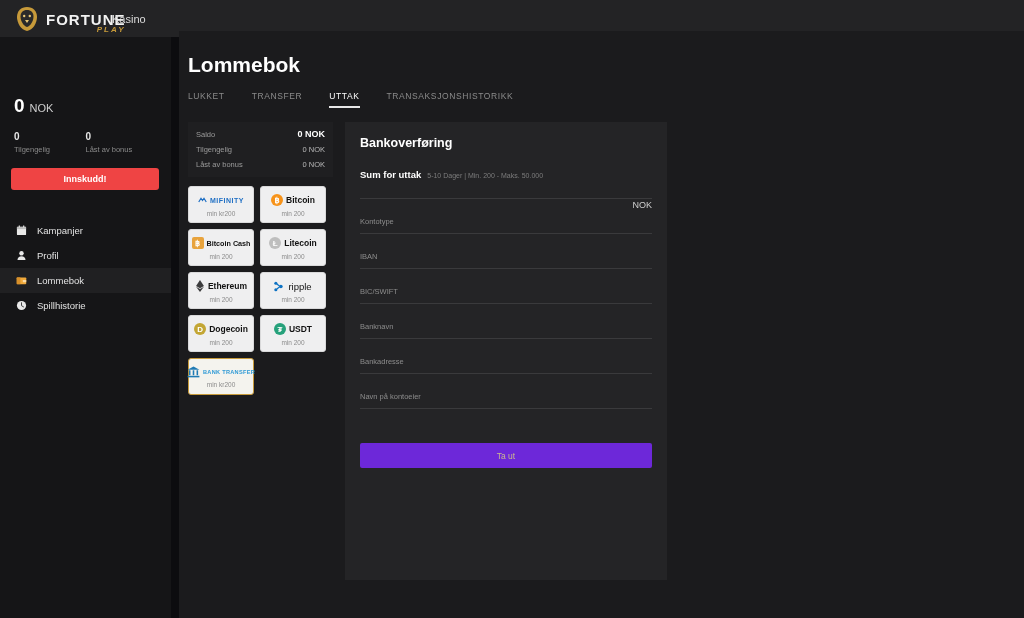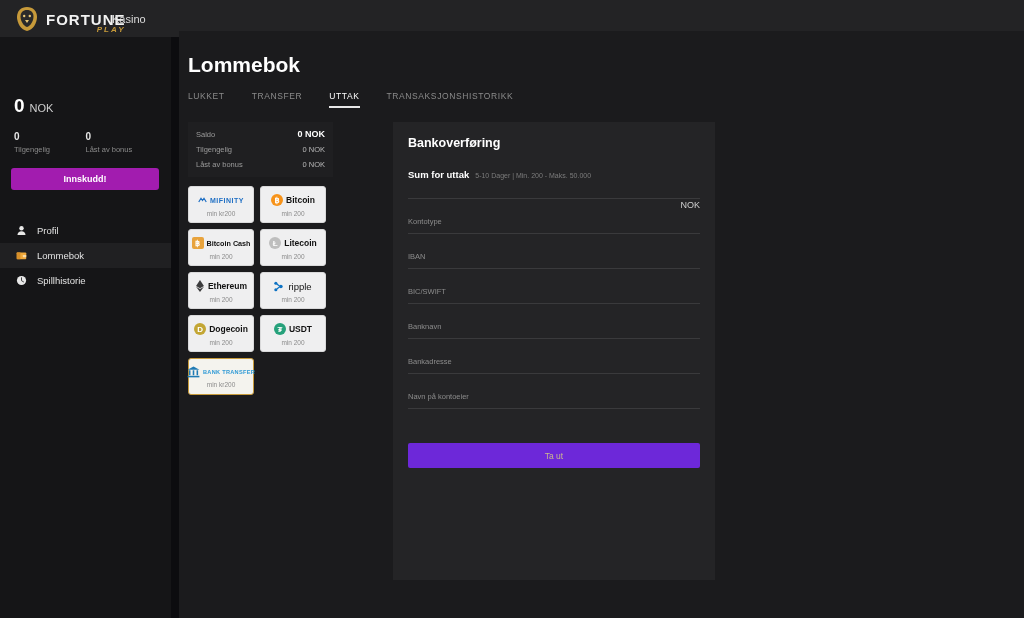--- a/index.html
+++ b/index.html
@@ -40,21 +40,21 @@
   .balance-block { padding: 58px 14px 0 14px; }
   .bal-main { display: flex; align-items: baseline; }
   .bal-amount { font-size: 19px; font-weight: bold; color: #ffffff; }
   .bal-cur { font-size: 11px; color: #cfcfcf; margin-left: 5px; }
   .bal-cols { display: flex; margin-top: 14px; }
   .bal-col { width: 74px; }
   .bal-col-val { font-size: 10px; font-weight: bold; color: #e6e6e6; }
   .bal-col-lab { font-size: 7.5px; color: #8a8a8a; margin-top: 3px; }
   .deposit-btn {
     margin: 14px 11px 0 11px; height: 22px; border-radius: 3px;
-    background: #a21caf; color: #ffffff;
+    background: #ef4444; color: #ffffff;
     font-size: 9px; font-weight: bold;
     display: flex; align-items: center; justify-content: center;
     border: none; cursor: pointer; width: 148px;
   }
   .menu { margin-top: 28px; }
   .menu-item {
     height: 25px; display: flex; align-items: center;
     padding-left: 13px; cursor: pointer;
   }
   .menu-item.active { background: #202022; }
@@ -70,21 +70,21 @@
     font-size: 21px; font-weight: bold; color: #ffffff;
     padding: 22px 0 0 9px;
   }
   .tabs { display: flex; align-items: flex-end; padding-left: 9px; margin-top: 14px; gap: 27px; }
   .tab {
     font-size: 8.5px; letter-spacing: .6px; color: #8b8b8b;
     padding-bottom: 5px; cursor: pointer; border-bottom: 2px solid transparent;
   }
   .tab.active { color: #ffffff; font-weight: normal; border-bottom-color: #e8e8e8; }
 
-  .content { display: flex; padding: 14px 0 0 9px; gap: 48px; }
+  .content { display: flex; padding: 14px 0 0 9px; }
 
   
   .left-col { width: 145px; }
   .bal-card { background: #1f1f21; padding: 7px 8px 8px 8px; }
   .bal-row {
     display: flex; justify-content: space-between; align-items: baseline;
     margin-bottom: 6px;
   }
   .bal-row:last-child { margin-bottom: 0; }
   .bal-row-lab { font-size: 7.5px; color: #9b9b9b; }
@@ -177,20 +177,31 @@
           <div class="bal-col-lab">Låst av bonus</div>
         </div>
       </div>
     </div>
     <button class="deposit-btn">Innskudd!</button>
 
     <div class="menu">
       <div class="menu-item">
         <span class="menu-ico">
           <svg width="11" height="11" viewBox="0 0 12 12">
+              <rect x="1" y="2" width="10" height="9" rx="1" fill="#e8e8e8"></rect>
+              <rect x="1" y="2" width="10" height="2.5" fill="#bdbdbd"></rect>
+              <rect x="3" y="0.5" width="1.2" height="2.2" fill="#e8e8e8"></rect>
+              <rect x="7.8" y="0.5" width="1.2" height="2.2" fill="#e8e8e8"></rect>
+            </svg>
+        </span>
+        <span class="menu-lab">Kampanjer</span>
+      </div>
+      <div class="menu-item">
+        <span class="menu-ico">
+          <svg width="11" height="11" viewBox="0 0 12 12">
               <circle cx="6" cy="3.6" r="2.4" fill="#e8e8e8"></circle>
               <path d="M1.6 11 c0-2.6 2-4.2 4.4-4.2 s4.4 1.6 4.4 4.2z" fill="#e8e8e8"></path>
             </svg>
         </span>
         <span class="menu-lab">Profil</span>
       </div>
       <div class="menu-item active">
         <span class="menu-ico">
           <svg width="11" height="11" viewBox="0 0 12 12">
               <rect x="0.8" y="2.6" width="10.4" height="7.4" rx="1" fill="#f0a93b"></rect>

